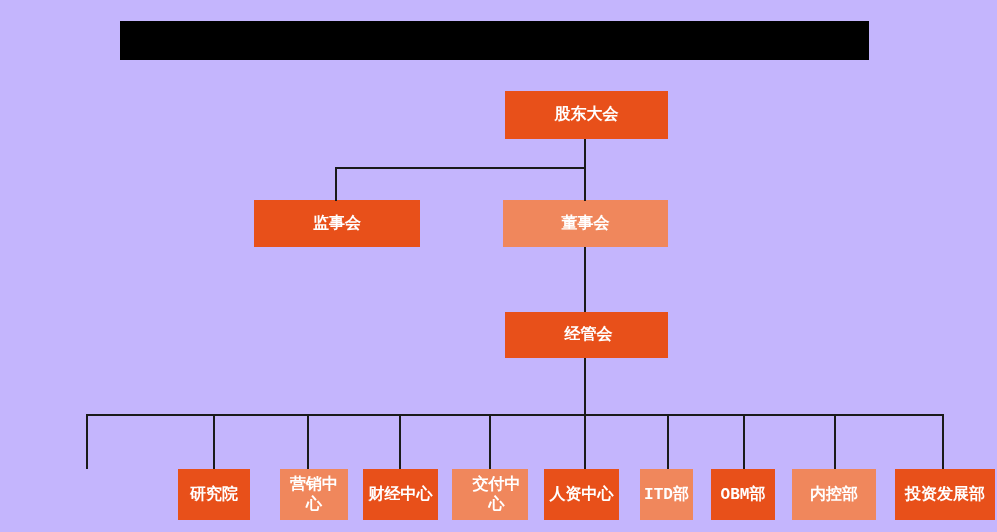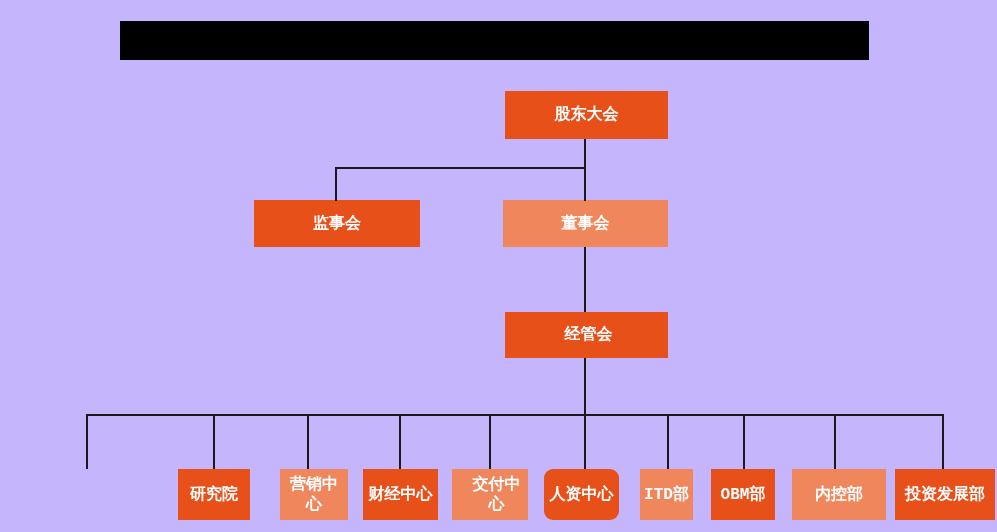--- a/index.html
+++ b/index.html
@@ -37,24 +37,24 @@
   #node-supervisory  { left: 254px; top: 200px; width: 166px; height: 47px; }
   #node-board        { left: 503px; top: 200px; width: 165px; height: 47px; }
   #node-management   { left: 505px; top: 312px; width: 163px; height: 46px; padding-left: 8px; }
 
   .dept { top: 469px; height: 51px; font-size: 16px; }
   #dept-0 { left: 3px;   width: 157px; font-size: 12.5px; line-height: 1.3; padding: 2px 3px; }
   #dept-1 { left: 178px; width: 72px; }
   #dept-2 { left: 280px; width: 68px; }
   #dept-3 { left: 363px; width: 75px; }
   #dept-4 { left: 452px; width: 76px; padding-left: 17px; }
-  #dept-5 { left: 544px; width: 75px; border-radius: 9px; }
+  #dept-5 { left: 544px; width: 75px; }
   #dept-6 { left: 640px; width: 53px; }
   #dept-7 { left: 711px; width: 64px; }
-  #dept-8 { left: 792px; width: 94px; }
+  #dept-8 { left: 792px; width: 84px; }
   #dept-9 { left: 895px; width: 100px; }
 
   .line { position: absolute; background: var(--c-line, #1a1a1a); }
   .v { width: 2px; }
   .h { height: 2px; }
 
   #ln-top-v        { left: 584px; top: 139px; height: 62px; }
   #ln-branch-h     { left: 336px; top: 167px; width: 250px; }
   #ln-supervisory-v{ left: 335px; top: 167px; height: 34px; }
   #ln-board-mgmt-v { left: 584px; top: 247px; height: 65px; }

